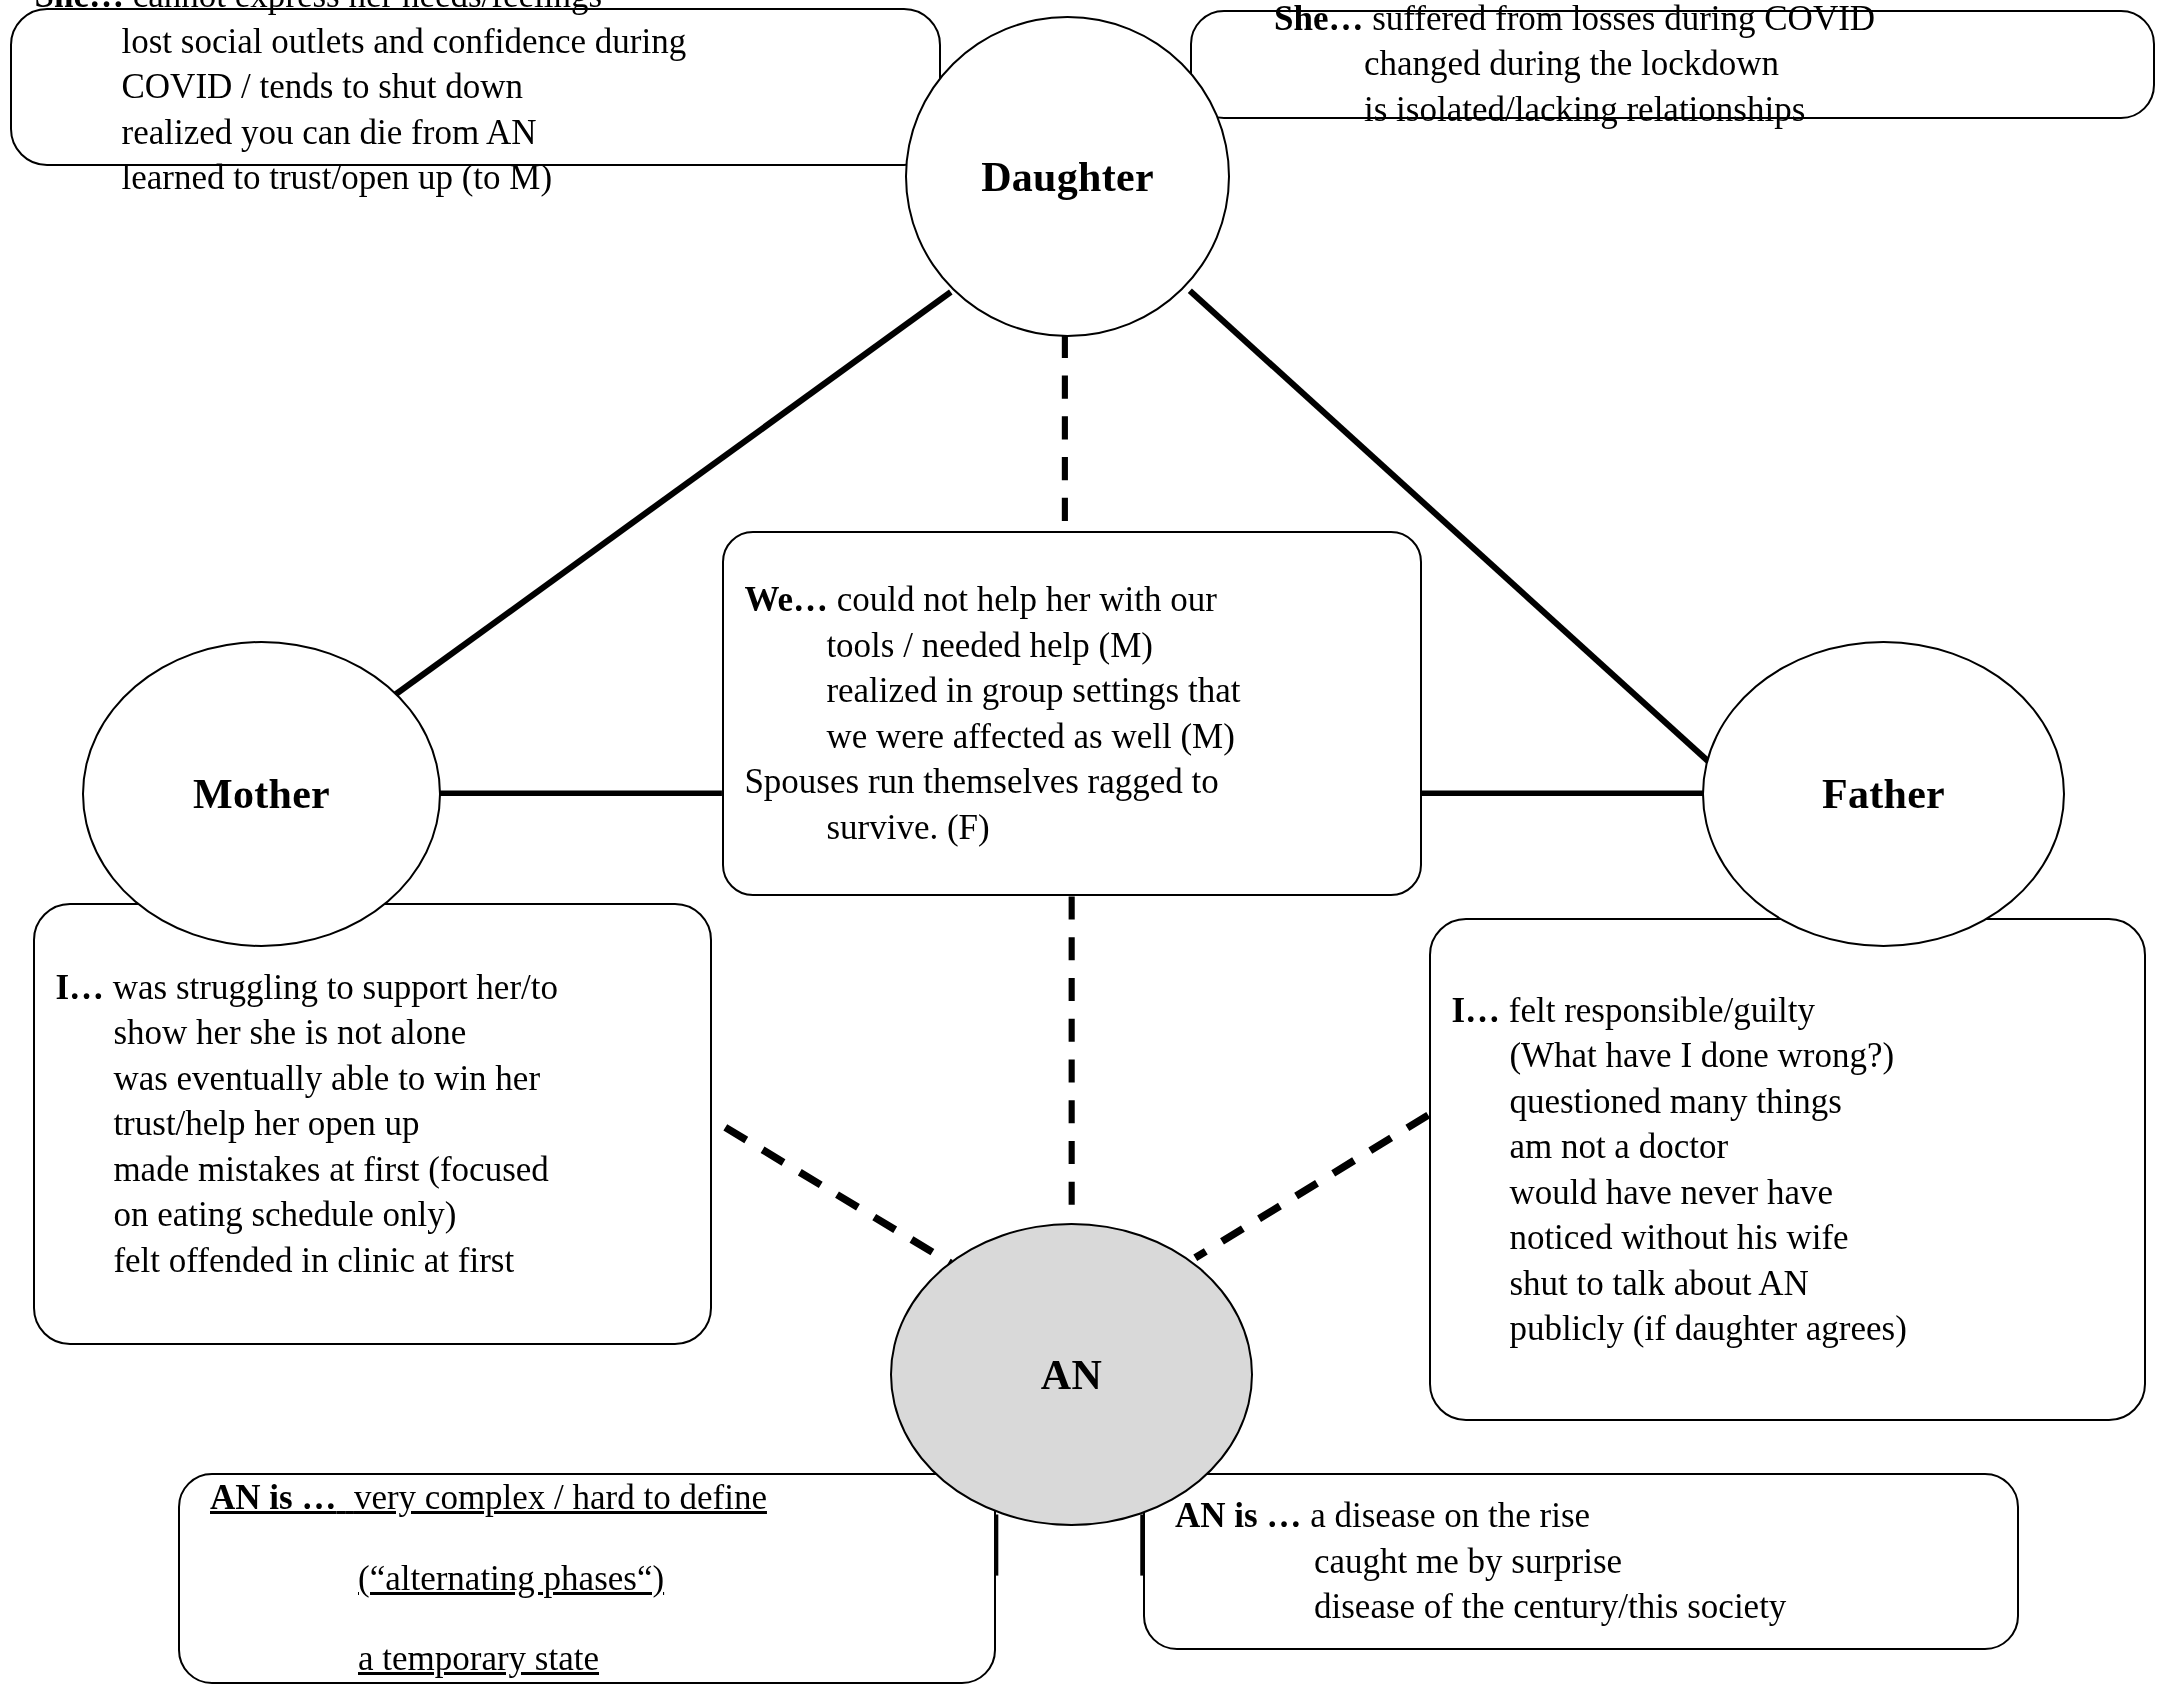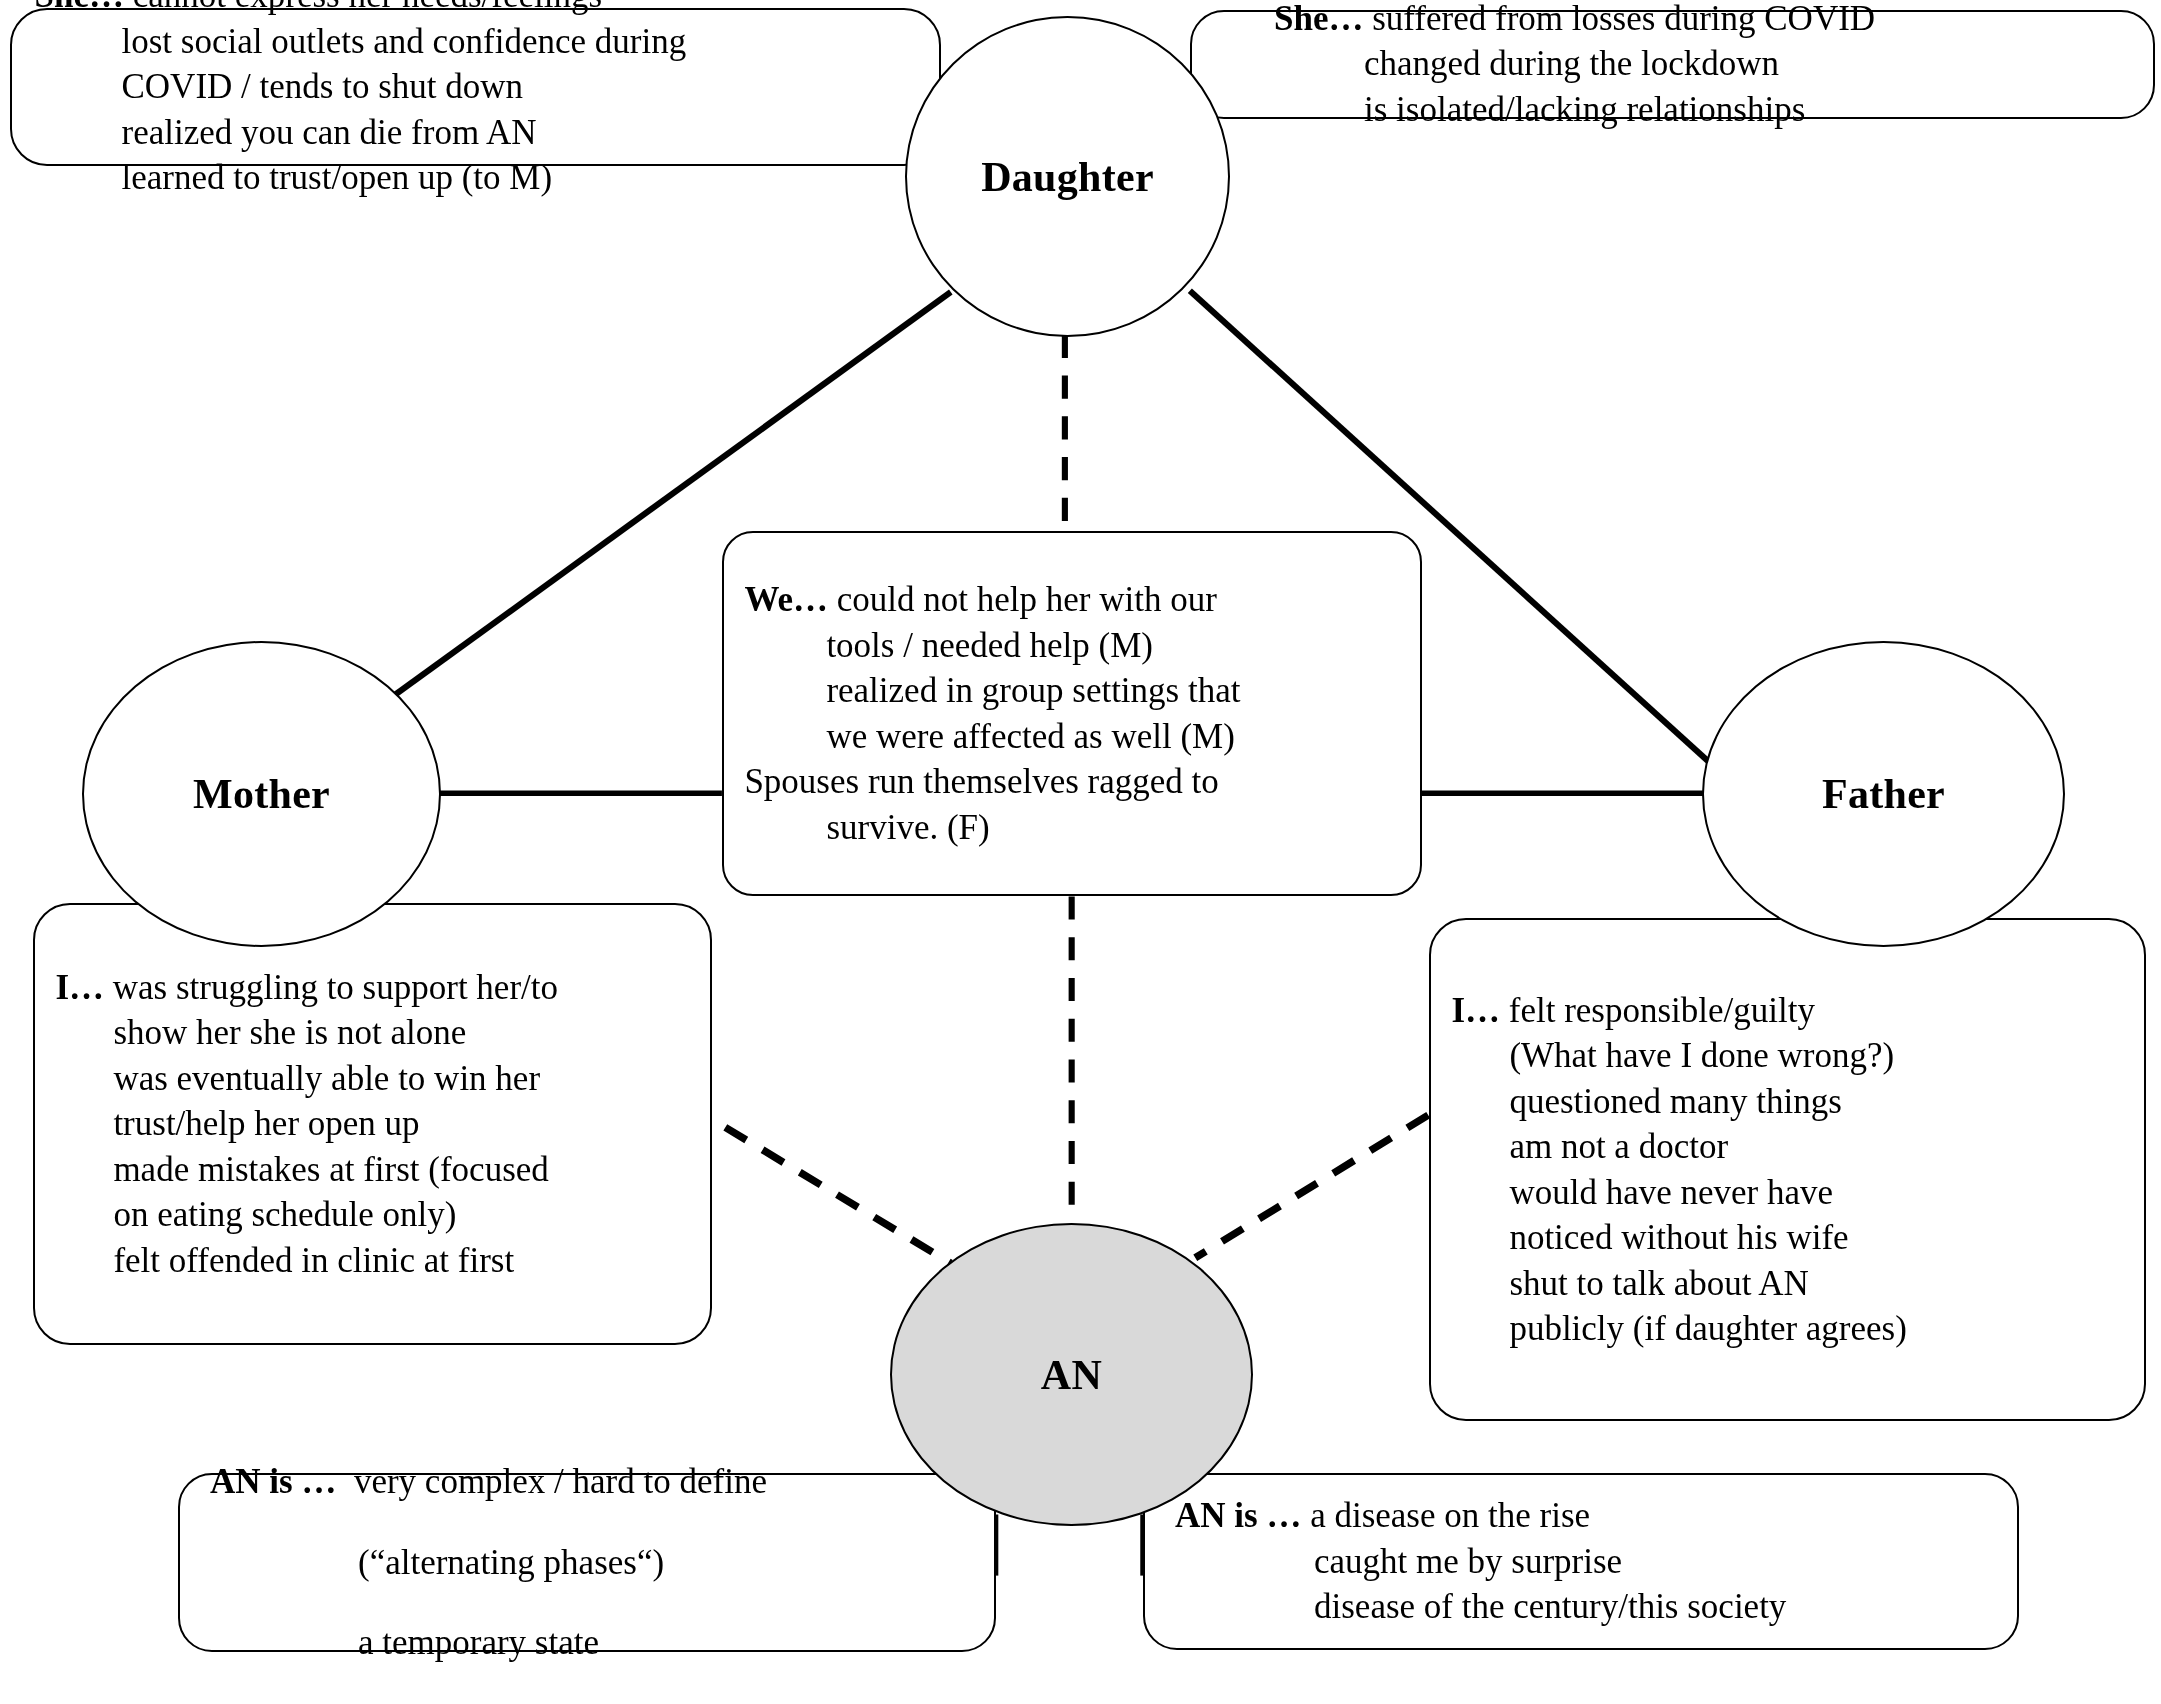--- a/index.html
+++ b/index.html
@@ -153,21 +153,21 @@
       <div class="line hang">(What have I done wrong?)</div>
       <div class="line hang">questioned many things</div>
       <div class="line hang">am not a doctor</div>
       <div class="line hang">would have never have</div>
       <div class="line hang">noticed without his wife</div>
       <div class="line hang">shut to talk about AN</div>
       <div class="line hang">publicly (if daughter agrees)</div>
     </div>
   </div>
 
-  <div class="card ind-an1" style="left:178px; top:1473px; width:818px; height:179px; border-radius:34px; padding:24px 30px;">
+  <div class="card ind-an1" style="left:178px; top:1473px; width:818px; height:211px; border-radius:34px; padding:24px 30px;text-decoration:underline;">
     <div class="body">
       <div class="line">
         <span class="lead">AN is …</span>
         <span>&nbsp;</span><span>very complex / hard to define</span>
       </div>
       <div class="line hang">(“alternating phases“)</div>
       <div class="line hang">a temporary state</div>
     </div>
   </div>
 

